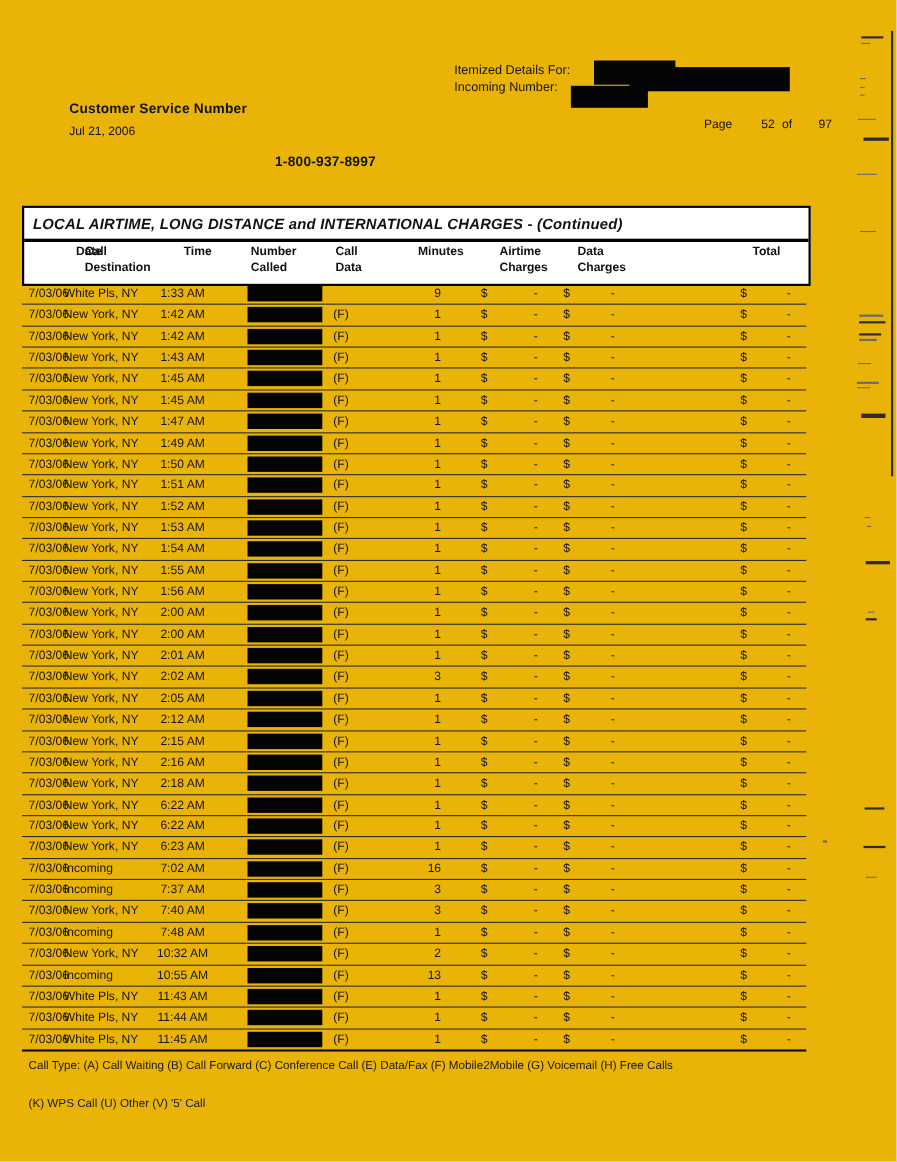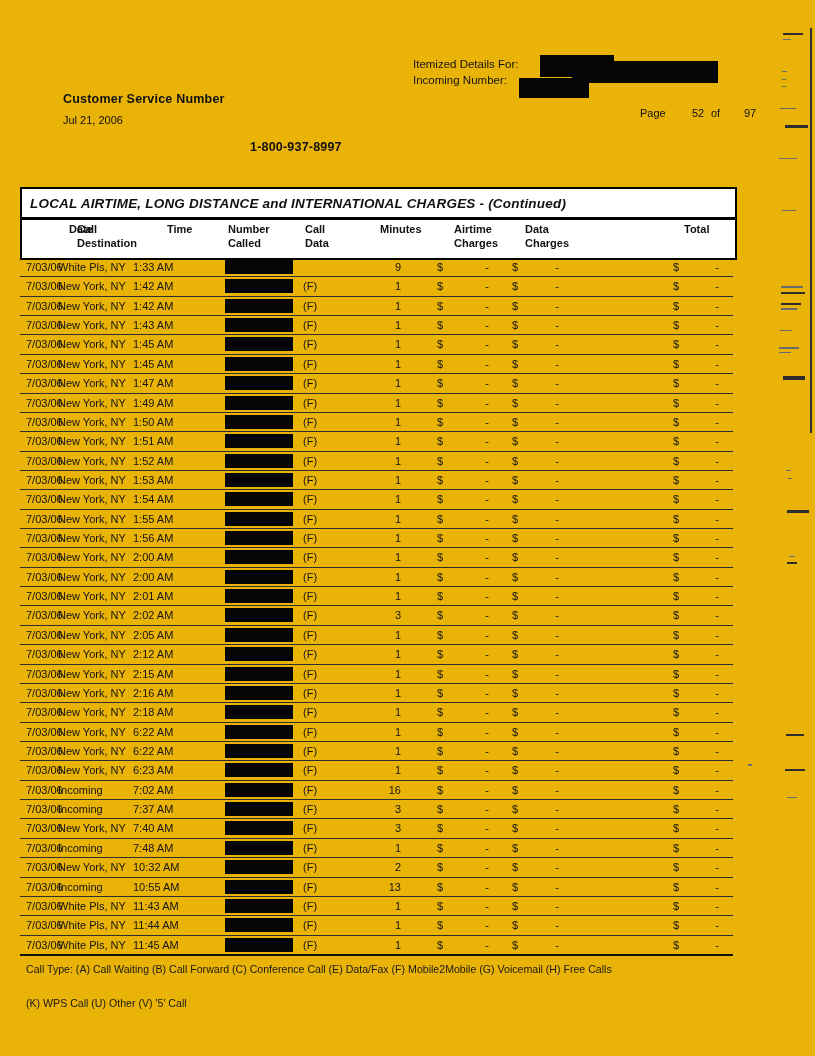--- a/index.html
+++ b/index.html
@@ -30,21 +30,21 @@
     white-space:nowrap;
   }
   .tbl-title-sep{position:absolute;left:0;top:28px;width:100%;height:2.5px;background:#000;}
   .hcol{position:absolute;top:34px;font-size:11px;font-weight:bold;line-height:13.5px;white-space:pre;}
   .tbody{position:absolute;left:20px;top:258px;width:713px;}
   .row{position:relative;height:18.37px;border-bottom:1.4px solid #2e2e2e;font-size:11px;}
   .row:last-child{border-bottom:2.5px solid #111;}
   .cell{position:absolute;top:0;line-height:18.4px;white-space:nowrap;color:#141414;}
   .c-date{left:6px;}
   .c-dest{left:38px;text-align:center;}
-  .c-time{left:113px;width:92px;text-align:left;}
+  .c-time{left:100px;width:92px;text-align:center;}
   .c-box{left:205px;top:2px;width:68px;height:14px;background:#050505;}
   .c-type{left:283px;}
   .c-min{left:330px;width:51px;text-align:right;}
   .c-ad{left:417px;}
   .c-av{left:460px;width:14px;text-align:center;}
   .c-td{left:492px;}
   .c-tv{left:530px;width:14px;text-align:center;}
   .c-Td{left:653px;}
   .c-Tv{left:690px;width:14px;text-align:center;}
   

